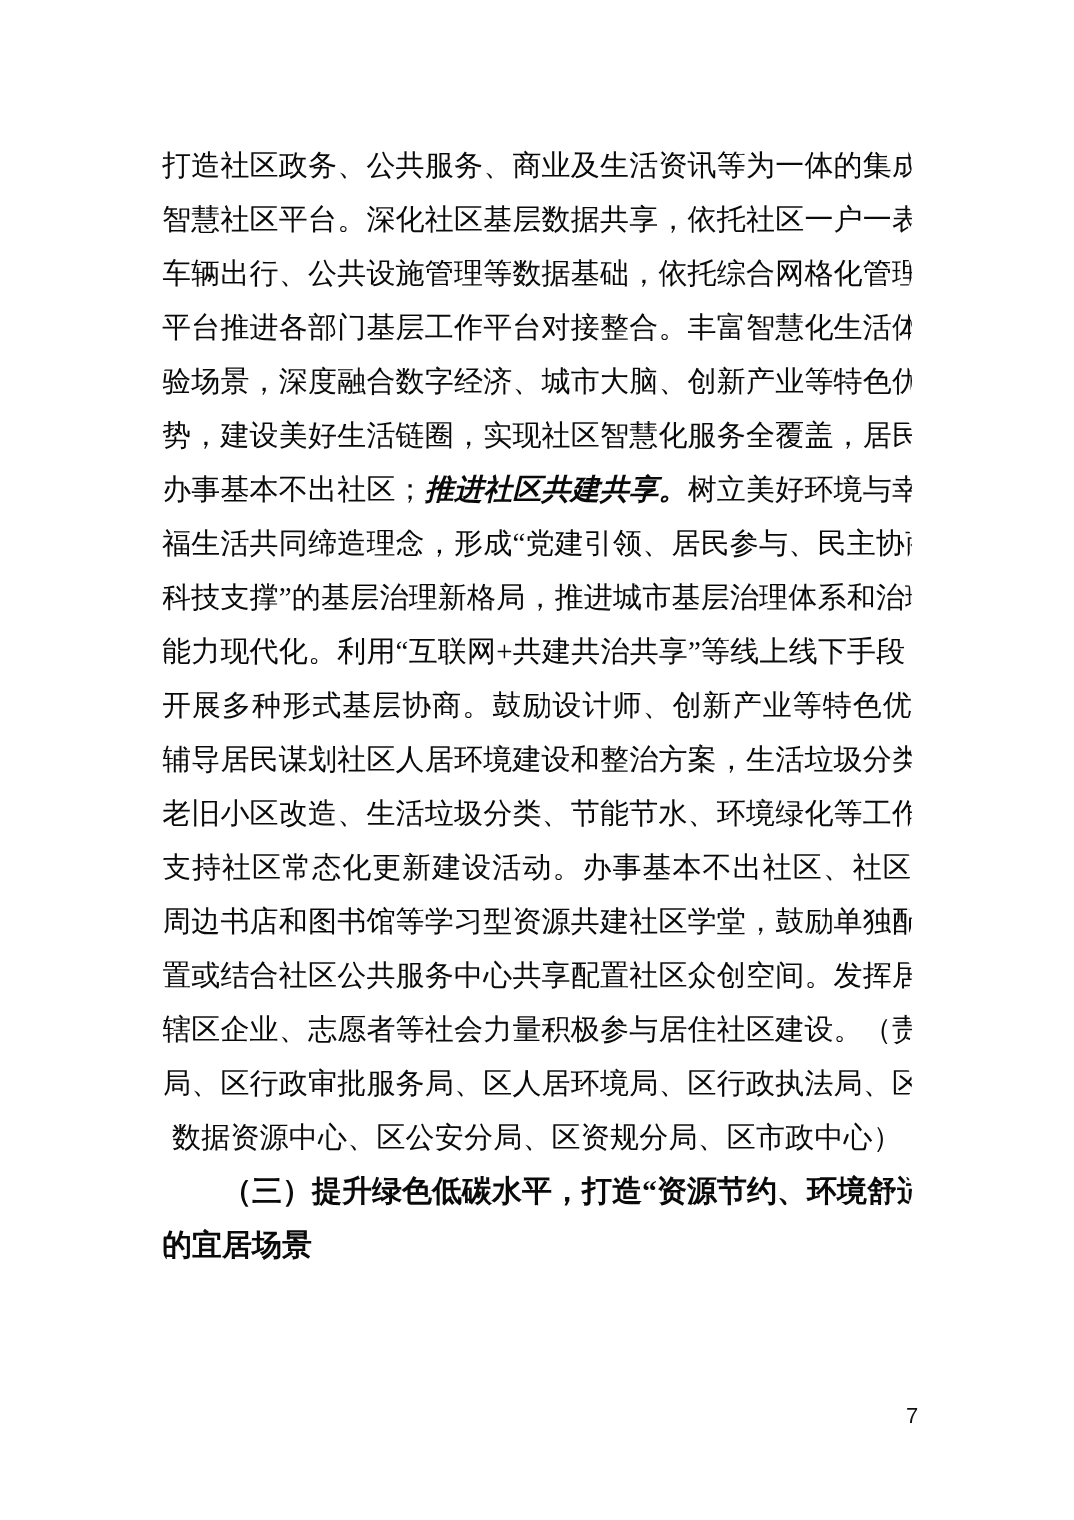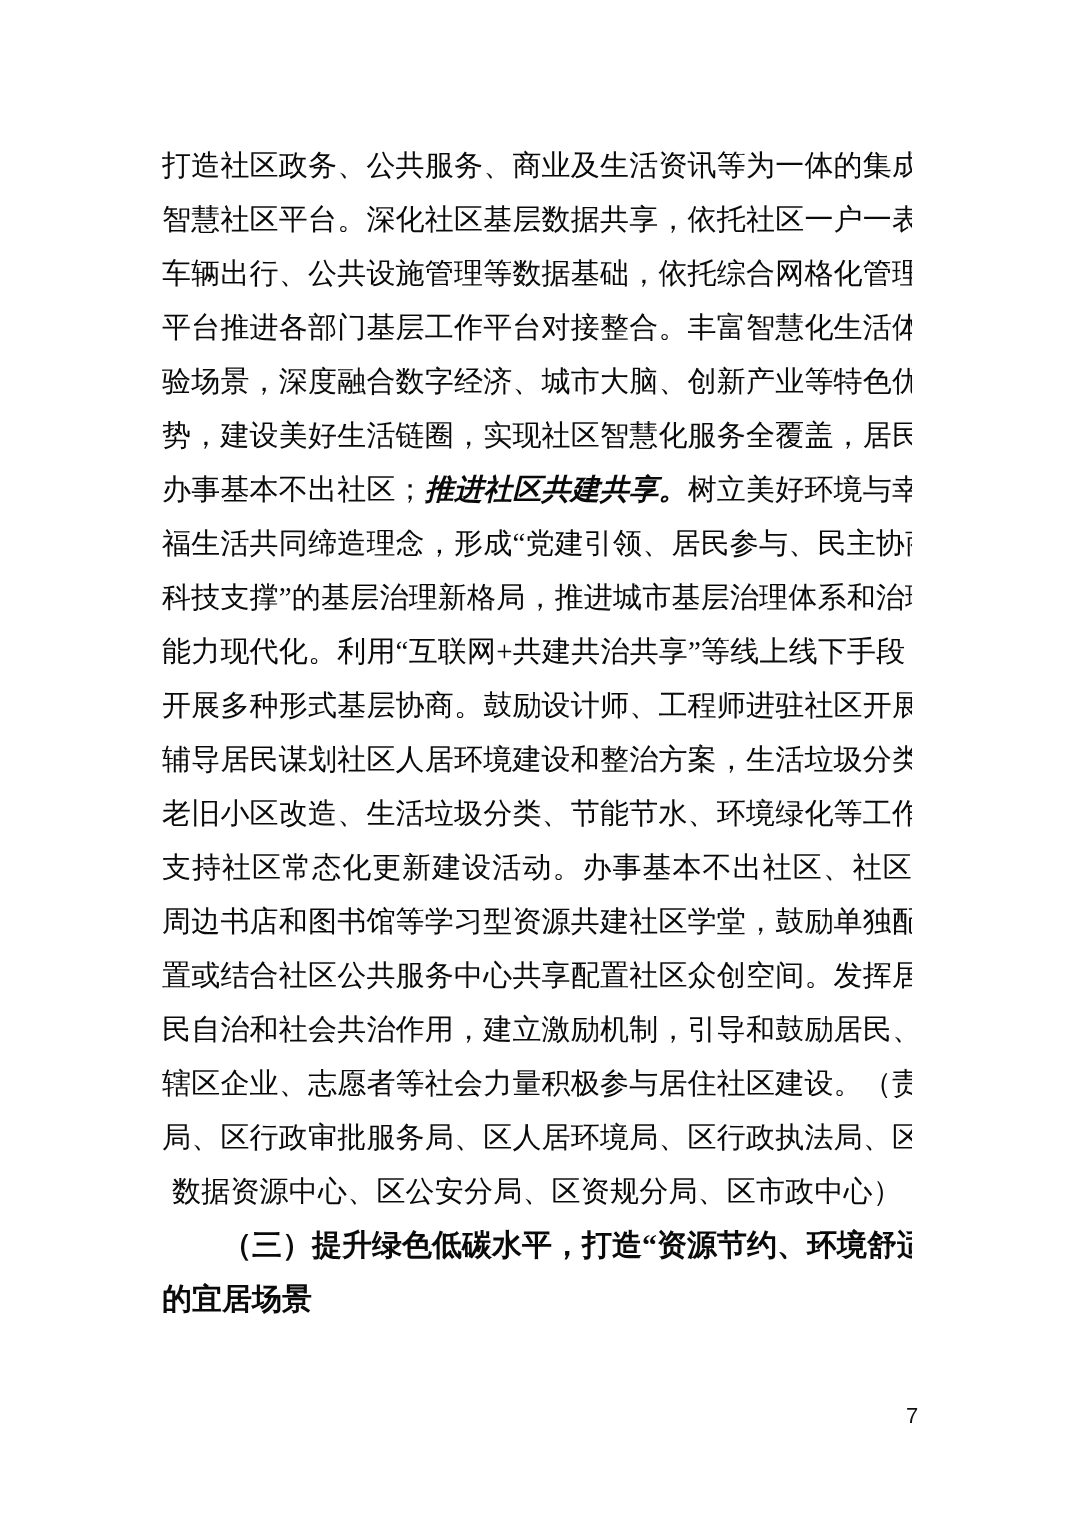--- a/index.html
+++ b/index.html
@@ -1,15 +1,15 @@
 <!DOCTYPE html>
 <html><head>
 <meta charset="utf-8">
 <style>
-  * { margin: 0; padding: 0; box-sizing: border-box; }
+  * { margin: 0; padding: 0; box-sizing: border-box; border-radius: 29px; }
   html, body { background: #ffffff; }
   body {
     width: 1074px;
     height: 1520px;
     position: relative;
     overflow: hidden;
     font-family: "Liberation Serif", "DejaVu Serif", serif;
     color: #0a0a0a;
   }
   .page {
@@ -74,27 +74,26 @@
       <div class="text-line justified"><span class="seg-normal">打造社区政务、公共服务、商业及生活资讯等为一体的集成</span></div>
       <div class="text-line justified"><span class="seg-normal">智慧社区平台。深化社区基层数据共享，依托社区一户一表、</span></div>
       <div class="text-line justified"><span class="seg-normal">车辆出行、公共设施管理等数据基础，依托综合网格化管理</span></div>
       <div class="text-line justified"><span class="seg-normal">平台推进各部门基层工作平台对接整合。丰富智慧化生活体</span></div>
       <div class="text-line justified"><span class="seg-normal">验场景，深度融合数字经济、城市大脑、创新产业等特色优</span></div>
       <div class="text-line justified"><span class="seg-normal">势，建设美好生活链圈，实现社区智慧化服务全覆盖，居民</span></div>
       <div class="text-line justified"><span class="seg-normal">办事基本不出社区；</span><span class="seg-bold">推进社区共建共享。</span><span class="seg-normal">树立美好环境与幸</span></div>
       <div class="text-line justified"><span class="seg-normal">福生活共同缔造理念，形成“党建引领、居民参与、民主协商、</span></div>
       <div class="text-line justified"><span class="seg-normal">科技支撑”的基层治理新格局，推进城市基层治理体系和治理</span></div>
       <div class="text-line justified"><span class="seg-normal">能力现代化。利用“互联网+共建共治共享”等线上线下手段，</span></div>
-      <div class="text-line justified"><span class="seg-normal">开展多种形式基层协商。鼓励设计师、工程师进驻社区开展</span></div>
+      <div class="text-line justified"><span class="seg-normal">开展多种形式基层协商。鼓励设计师、创新产业等特色优</span></div>
       <div class="text-line justified"><span class="seg-normal">辅导居民谋划社区人居环境建设和整治方案，生活垃圾分类</span></div>
       <div class="text-line justified"><span class="seg-normal">老旧小区改造、生活垃圾分类、节能节水、环境绿化等工作，</span></div>
       <div class="text-line justified"><span class="seg-normal">支持社区常态化更新建设活动。办事基本不出社区、社区</span></div>
       <div class="text-line justified"><span class="seg-normal">周边书店和图书馆等学习型资源共建社区学堂，鼓励单独配</span></div>
       <div class="text-line justified"><span class="seg-normal">置或结合社区公共服务中心共享配置社区众创空间。发挥居</span></div>
-      <div class="text-line justified"><span class="seg-normal">民自治和社会共治作用，建立激励机制，引导和鼓励居民、</span></div>
       <div class="text-line justified"><span class="seg-normal">辖区企业、志愿者等社会力量积极参与居住社区建设。（责</span></div>
       <div class="text-line justified"><span class="seg-normal">局、区行政审批服务局、区人居环境局、区行政执法局、区</span></div>
       <div class="text-line"><span class="seg-normal">数据资源中心、区公安分局、区资规分局、区市政中心）</span></div>
       <div class="heading-line indent">（三）提升绿色低碳水平，打造“资源节约、环境舒适”</div>
       <div class="heading-line">的宜居场景</div>
     </div>
   <div class="page-number">7</div>
 </div>
 
 </body></html>

